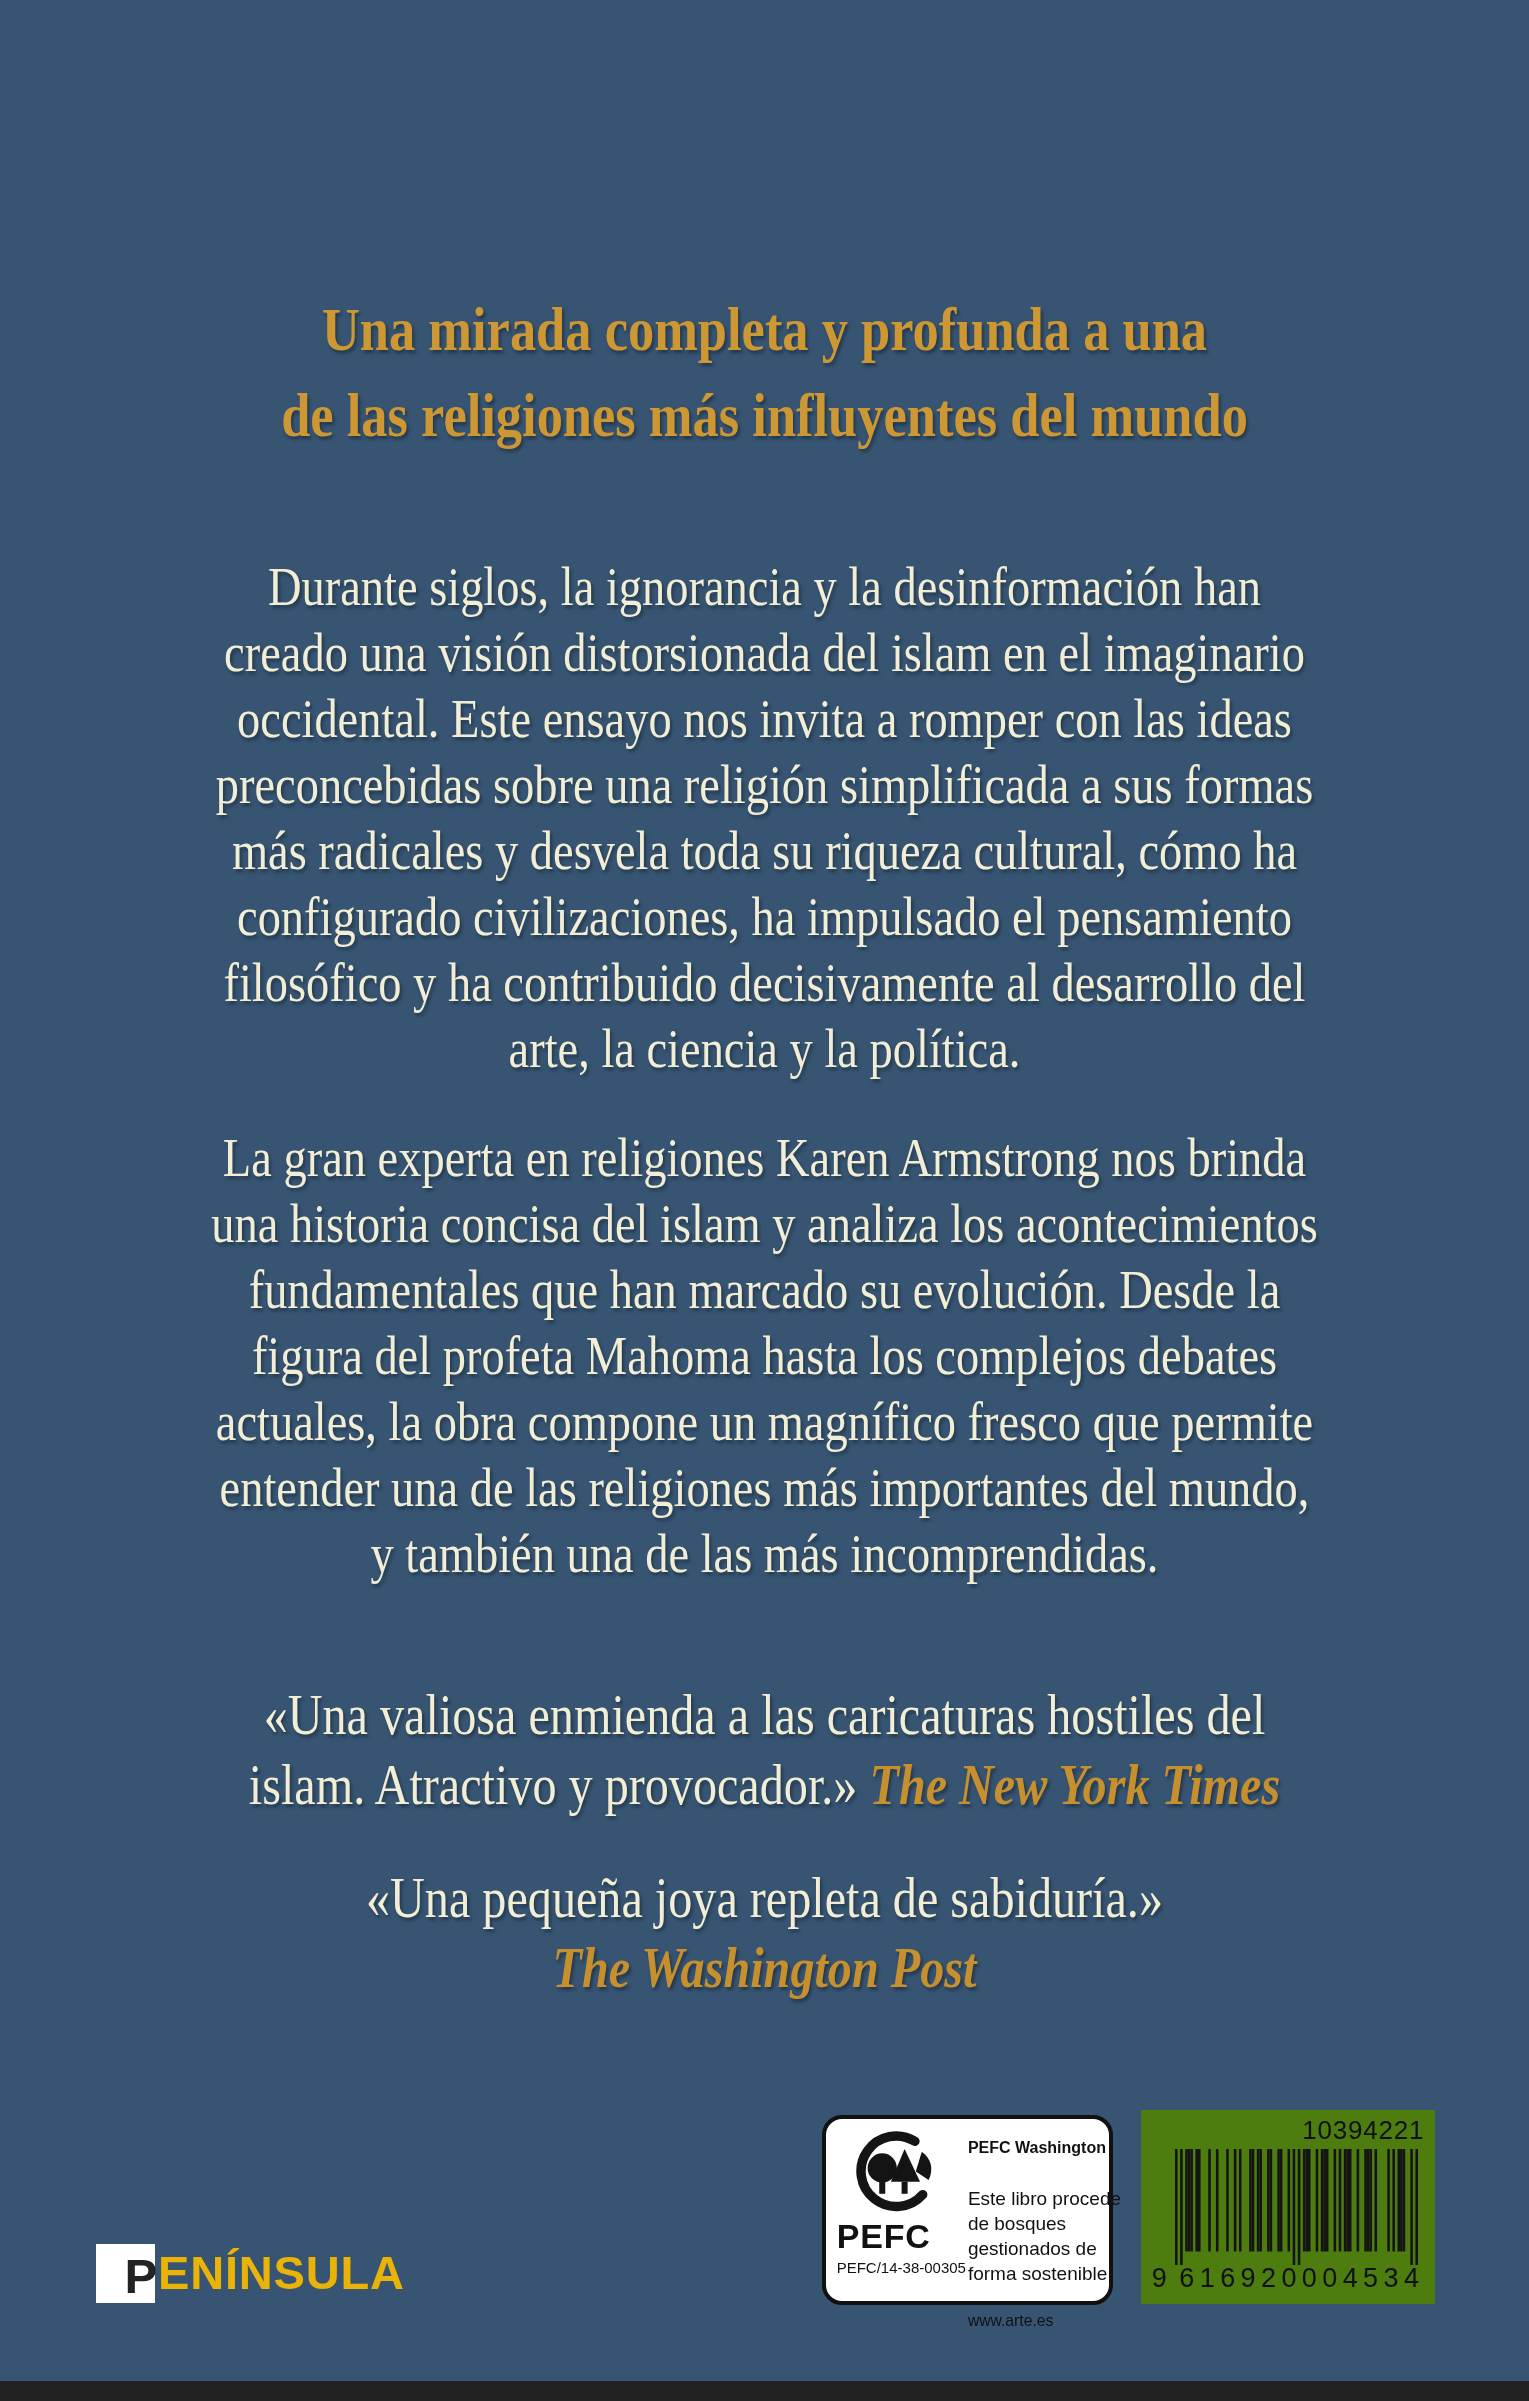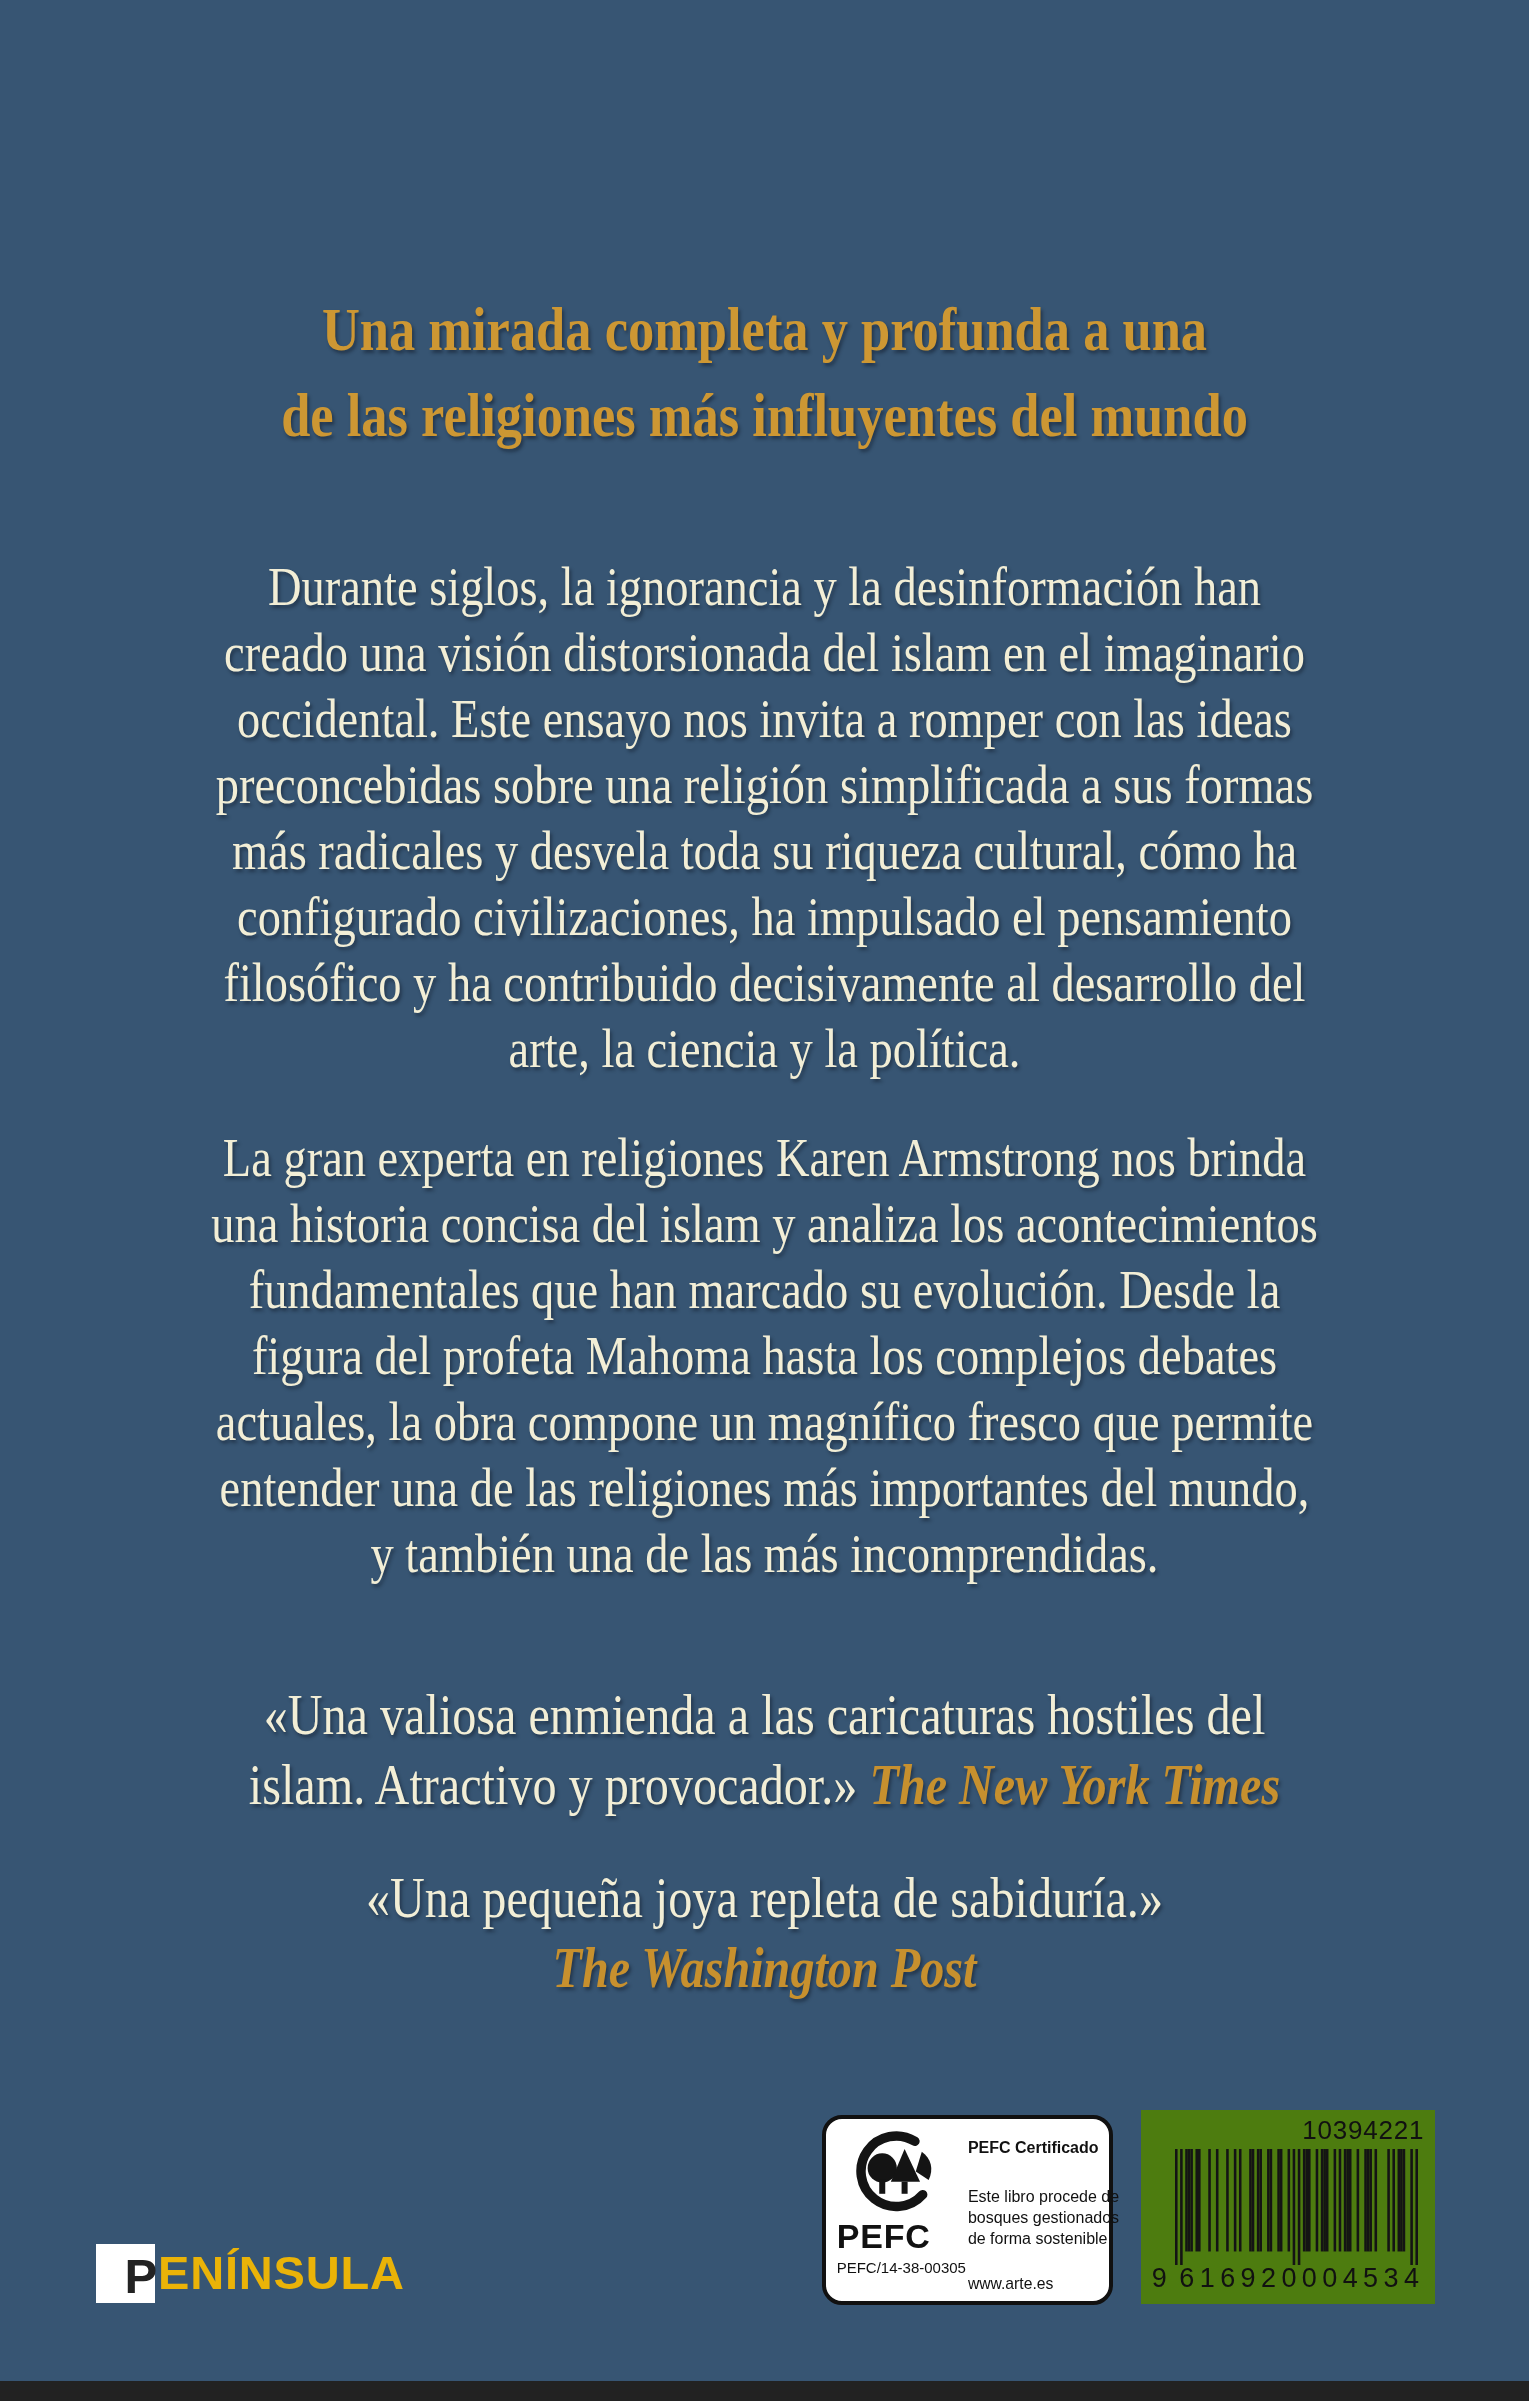--- a/index.html
+++ b/index.html
@@ -71,21 +71,21 @@
     display:flex;padding:10.7px 12.2px 9.2px 10.7px;
     font-family:"Liberation Sans","DejaVu Sans",sans-serif;
     color:var(--label_ink,#111);
   }
   .pefc-left{width:119px;flex:0 0 auto;text-align:left;}
   .pefc-logo{display:block;margin:1.5px auto 0;}
   .pefc-word{font-size:34px;font-weight:bold;letter-spacing:0.8px;line-height:1;margin-top:1.5px;}
   .pefc-code{font-size:15px;margin-top:6.1px;white-space:nowrap;}
   .pefc-right{flex:1;padding-left:12.2px;text-align:left;}
   .pefc-title{font-size:16px;font-weight:bold;margin-top:9.2px;}
-  .pefc-desc{font-size:16px;line-height:1.32;margin-top:29px;width:157px;}
+  .pefc-desc{font-size:19px;line-height:1.32;margin-top:29px;width:157px;}
   .pefc-url{font-size:15.7px;margin-top:26px;}
   
   .barcode-box{
     position:absolute;left:1141px;top:2110px;width:294px;height:194px;
     background:#4d7c0f;box-sizing:border-box;padding:6.1px 10.7px 7.6px 10.7px;
     font-family:"Liberation Sans","DejaVu Sans",sans-serif;color:#111;
   }
   .bc-num{
     text-align:right;font-size:26px;letter-spacing:0.8px;line-height:1.15;
   }
@@ -159,21 +159,21 @@
         <path d="M80 24 C 91 32 94 44 88 57 L 73 47 Z" fill="#141414"></path>
         <circle cx="34" cy="43" r="17" fill="#141414"></circle>
         <rect x="30.5" y="56" width="7" height="17" fill="#141414"></rect>
         <path d="M60 21 L 78 59 L 44 59 Z" fill="#141414"></path>
         <rect x="56.5" y="59" width="7" height="14" fill="#141414"></rect>
       </svg>
       <div class="pefc-word">PEFC</div>
       <div class="pefc-code">PEFC/14-38-00305</div>
     </div>
     <div class="pefc-right">
-      <div class="pefc-title">PEFC Certificado</div>
+      <div class="pefc-title">PEFC Washington</div>
       <div class="pefc-desc">Este libro procede de bosques gestionados de forma sostenible</div>
       <div class="pefc-url">www.arte.es</div>
     </div>
   </div>
 
   <div class="barcode-box">
     <div class="bc-num">10394221</div>
     <svg id="ean-bars" class="bc-bars" viewBox="0 0 95 60" preserveAspectRatio="none" aria-hidden="true">
         <rect x="0" y="0" width="1" height="60" fill="#141414"></rect>
         <rect x="2" y="0" width="1" height="60" fill="#141414"></rect>

